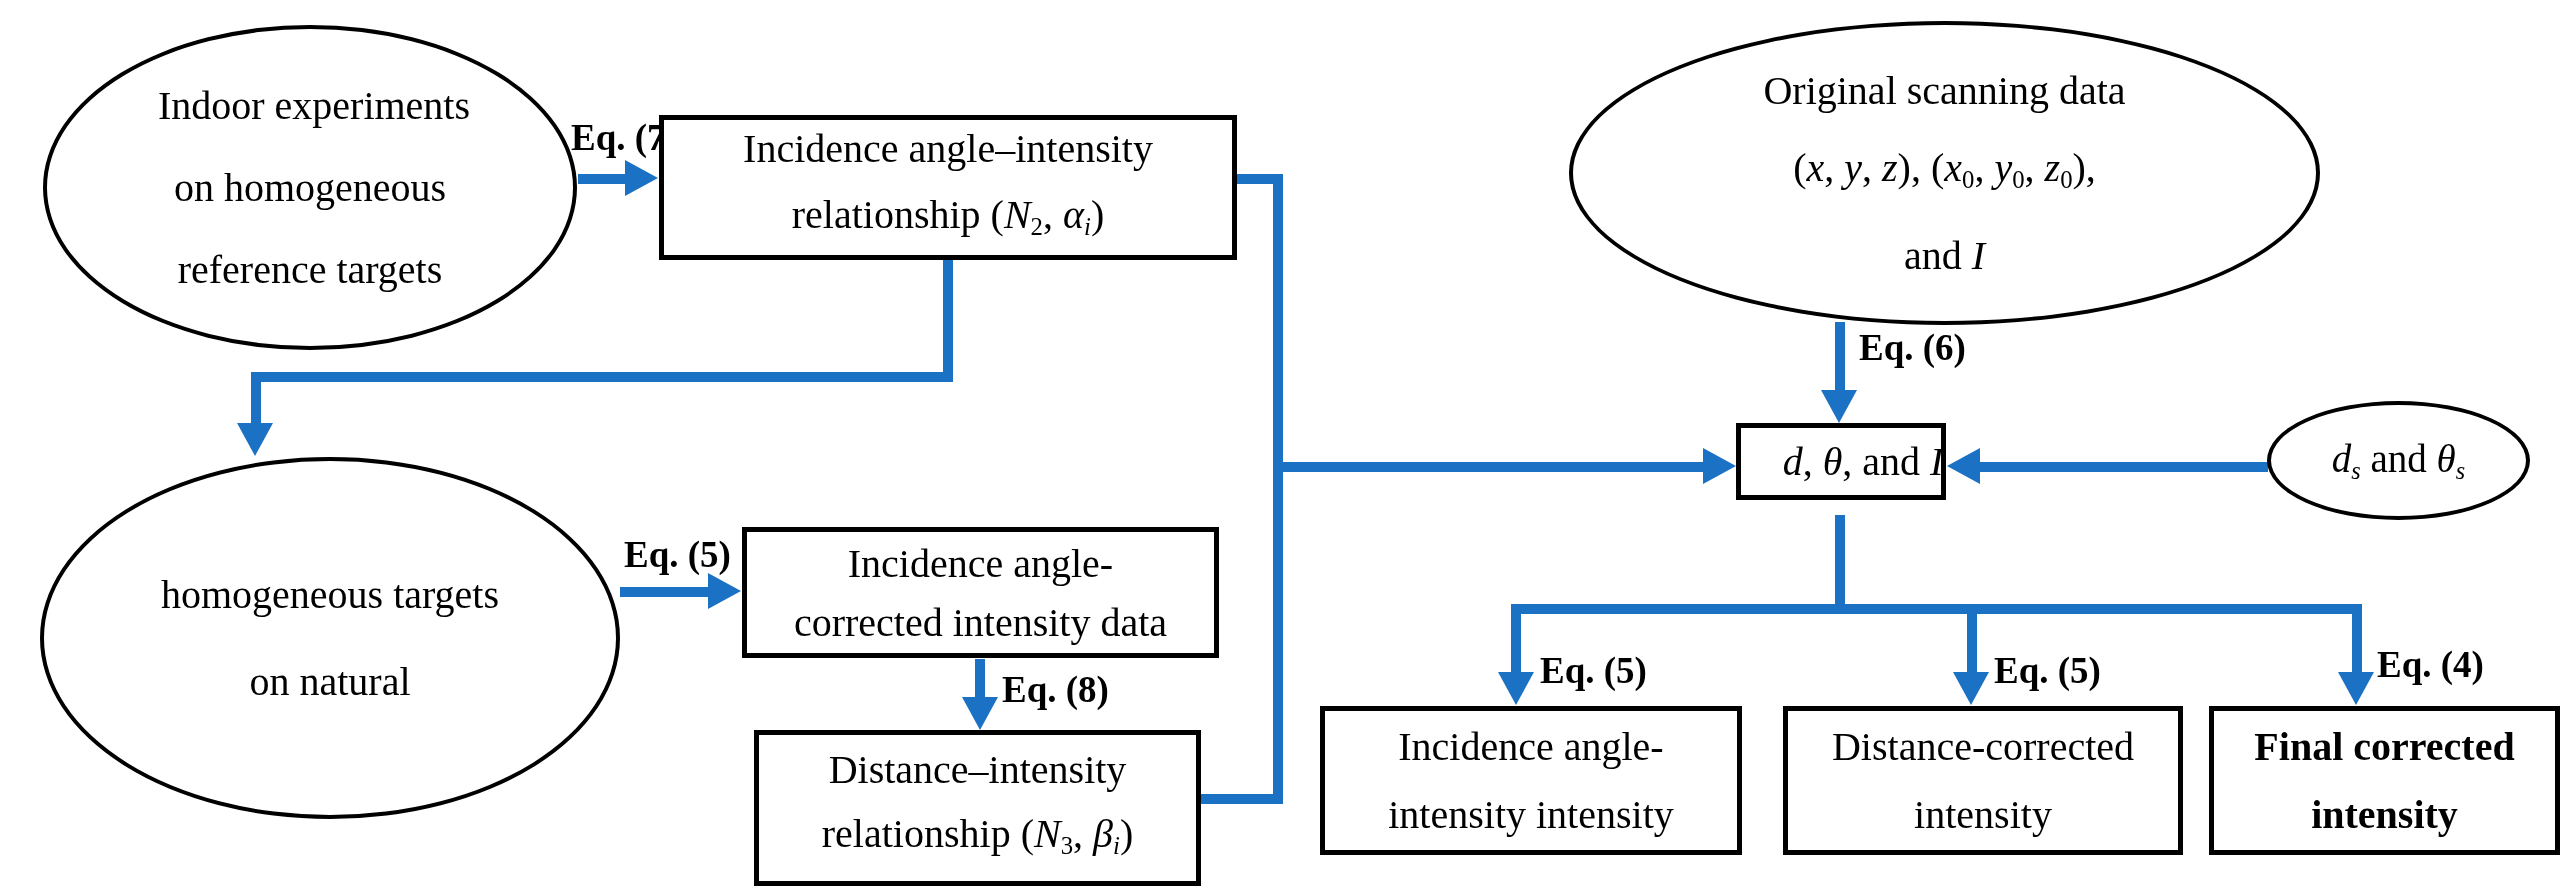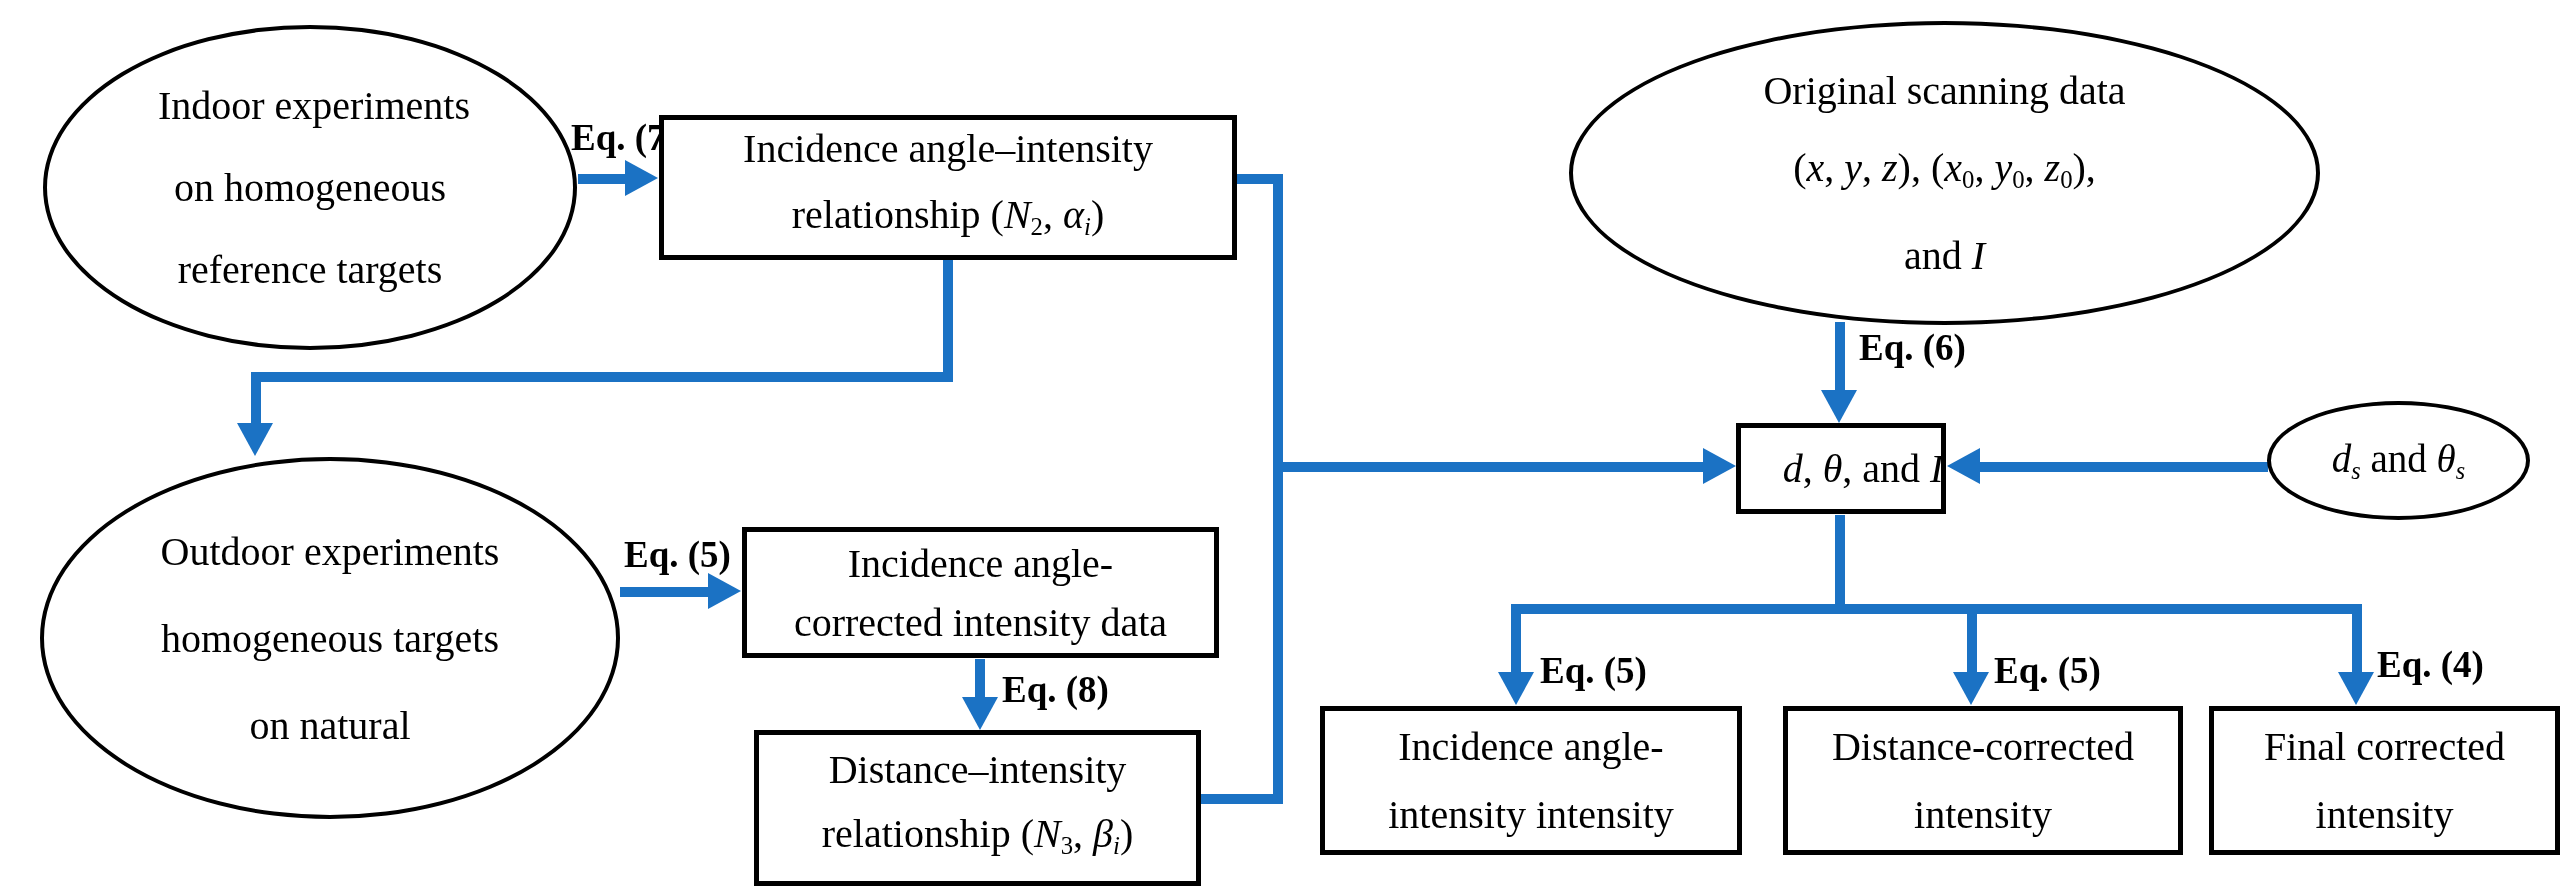--- a/index.html
+++ b/index.html
@@ -130,35 +130,34 @@
     <div class="tl" style="line-height:82px;">reference targets</div>
   </div>
 
   <div class="node ellipse fs-main" style="left:1569px; top:21px; width:751px; height:304px;">
     <div class="tl" style="line-height:77px;">Original scanning data</div>
     <div class="tl" style="line-height:77px;"><span class="seg-p">(</span><span class="seg-i">x</span><span class="seg-p">,  </span><span class="seg-i">y</span><span class="seg-p">,  </span><span class="seg-i">z</span><span class="seg-p">), (</span><span class="seg-i">x</span><span class="seg-sub">0</span><span class="seg-p">,  </span><span class="seg-i">y</span><span class="seg-sub">0</span><span class="seg-p">,  </span><span class="seg-i">z</span><span class="seg-sub">0</span><span class="seg-p">),</span></div>
     <div class="tl" style="line-height:77px;"><span class="seg-p">and  </span><span class="seg-i">I</span></div>
   </div>
 
   <div class="node ellipse fs-main" style="left:40px; top:457px; width:580px; height:362px;">
-    <div class="tl" style="line-height:87px;">Outdoor experiments</div>
     <div class="tl" style="line-height:87px;">homogeneous targets</div>
     <div class="tl" style="line-height:87px;">on natural</div>
   </div>
 
   <div class="node ellipse" style="left:2267px; top:401px; width:263px; height:119px; font-size:39px;">
     <div class="tl"><span class="seg-i">d</span><span class="seg-isub">s</span><span class="seg-p">  and  </span><span class="seg-i">θ</span><span class="seg-isub">s</span></div>
   </div>
 
   <div class="node rect fs-main" style="left:659px; top:115px; width:578px; height:145px;">
     <div class="tl" style="line-height:66px;">Incidence angle–intensity</div>
     <div class="tl" style="line-height:66px;"><span class="seg-p">relationship (</span><span class="seg-i">N</span><span class="seg-sub">2</span><span class="seg-p">,  </span><span class="seg-i">α</span><span class="seg-isub">i</span><span class="seg-p">)</span></div>
   </div>
 
-  <div class="node rect fs-main" style="left:1736px; top:423px; width:210px; height:91px;padding-left:44px;">
+  <div class="node rect fs-main" style="left:1736px; top:423px; width:210px; height:77px;padding-left:44px;">
     <div class="tl"><span class="seg-i">d</span><span class="seg-p">,  </span><span class="seg-i">θ</span><span class="seg-p">, and  </span><span class="seg-i">I</span></div>
   </div>
 
   <div class="node rect fs-main" style="left:742px; top:527px; width:477px; height:131px;">
     <div class="tl" style="line-height:59px;">Incidence angle-</div>
     <div class="tl" style="line-height:59px;">corrected intensity data</div>
   </div>
 
   <div class="node rect fs-main" style="left:754px; top:730px; width:447px; height:156px;">
     <div class="tl" style="line-height:64px;">Distance–intensity</div>
@@ -168,19 +167,19 @@
   <div class="node rect fs-main" style="left:1320px; top:706px; width:422px; height:149px;">
     <div class="tl" style="line-height:68px;">Incidence angle-</div>
     <div class="tl" style="line-height:68px;">intensity intensity</div>
   </div>
 
   <div class="node rect fs-main" style="left:1783px; top:706px; width:400px; height:149px;">
     <div class="tl" style="line-height:68px;">Distance-corrected</div>
     <div class="tl" style="line-height:68px;">intensity</div>
   </div>
 
-  <div class="node rect fs-main" style="left:2209px; top:706px; width:351px; height:149px;">
+  <div class="node rect fs-main" style="left:2209px; top:706px; width:351px; height:149px;font-weight:bold;">
     <div class="tl" style="line-height:68px;">Final corrected</div>
     <div class="tl" style="line-height:68px;">intensity</div>
   </div>
 
 </div>
 
 
 </body></html>

